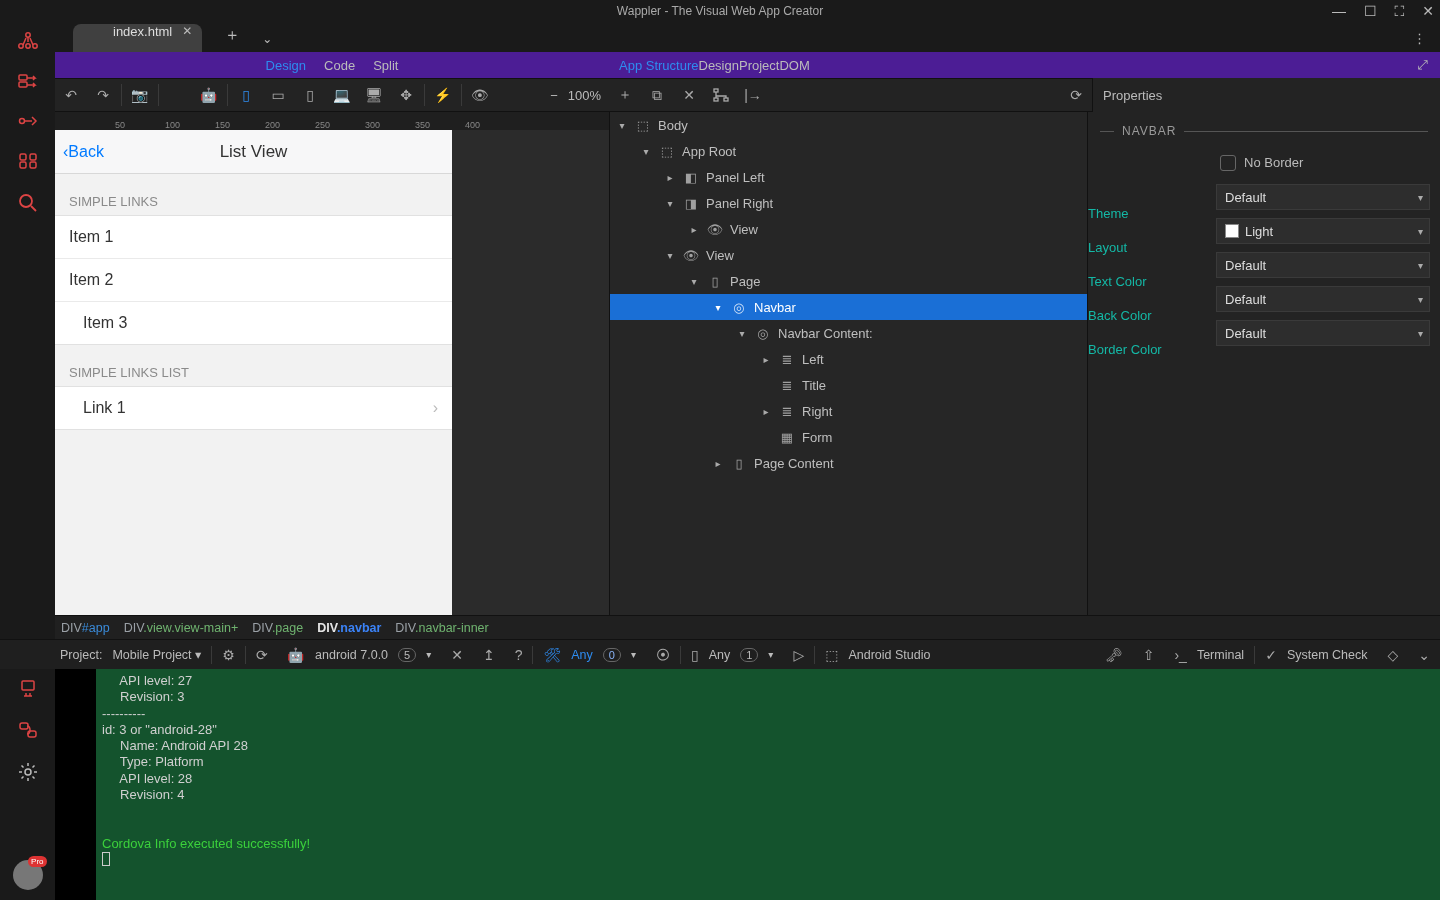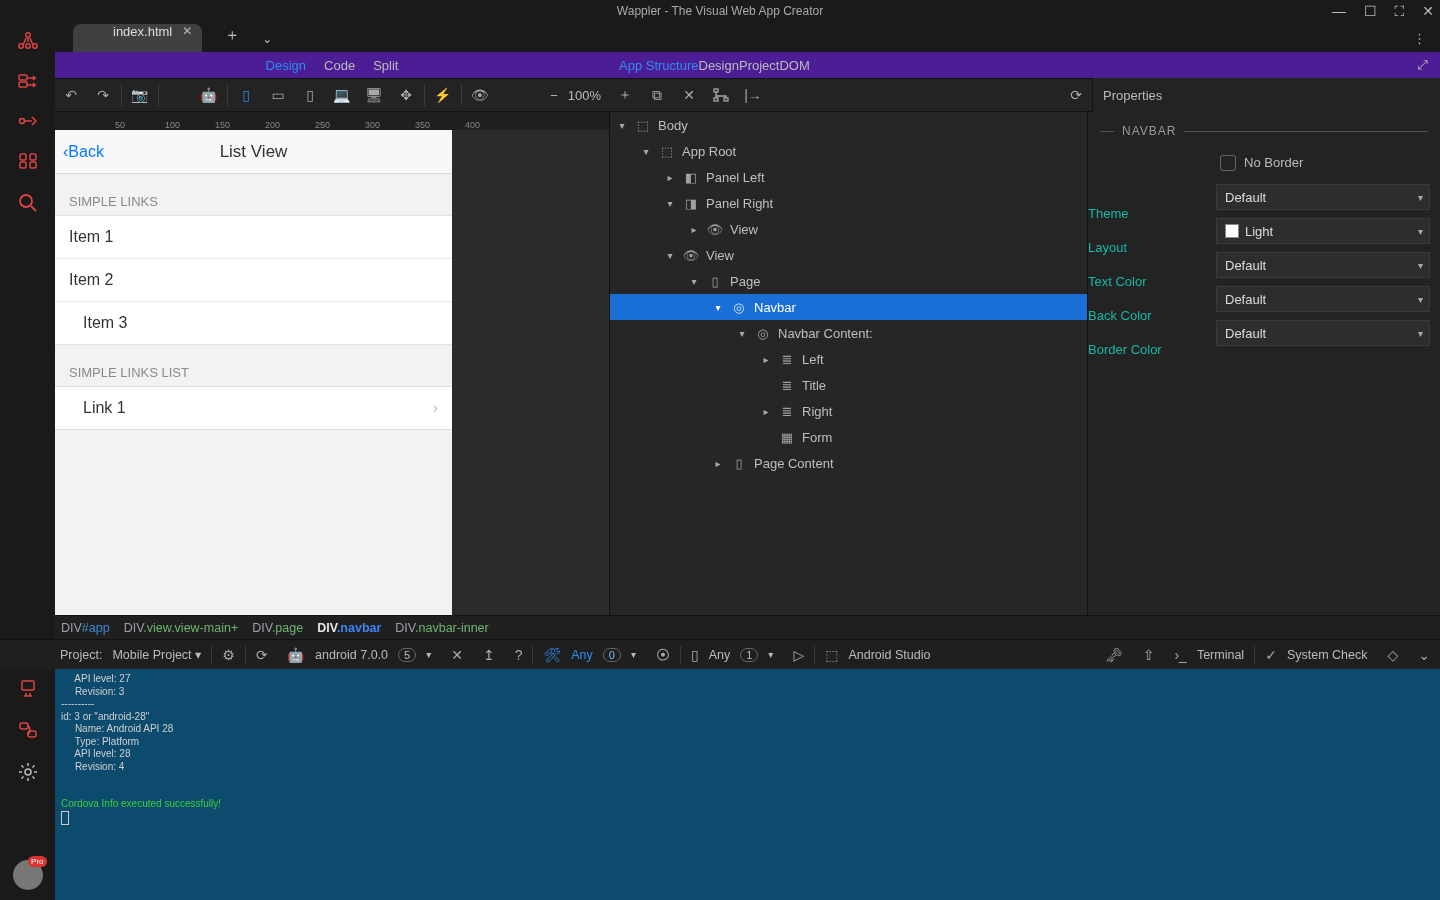--- a/index.html
+++ b/index.html
@@ -95,21 +95,21 @@
 .statusbar .pill { border: 1px solid #666; border-radius: 8px; padding: 0 5px; font-size: 11px; color: #8ab4f8; }
 .statusbar .pill2 { border: 1px solid #666; border-radius: 8px; padding: 0 5px; font-size: 11px; color: #bbb; }
 .statusbar .ico { font-size: 14px; color: #aaa; cursor: pointer; }
 
 
 .terminal-wrap { flex: 1; display: flex; min-height: 0; }
 .term-rail { width: 55px; background: #1a1a1a; display: flex; flex-direction: column; align-items: center; padding-top: 10px; gap: 21px; }
 .term-rail .ico { color: #c33; font-size: 18px; }
 .term-rail .avatar { width: 30px; height: 30px; border-radius: 50%; background: #777; margin-top: auto; margin-bottom: 10px; position: relative; }
 .term-rail .avatar .badge { position: absolute; top: -4px; right: -4px; background: #d33; color: #fff; font-size: 8px; padding: 1px 3px; border-radius: 6px; }
-.terminal { flex: 1; background: #0c4a6e; color: #d0d0d0; font-family: "Consolas", monospace; font-size: 10px; line-height: 1.25; padding: 4px 6px; white-space: pre; overflow: hidden; }
+.terminal { flex: 1; background: #14532d; color: #d0d0d0; font-family: "Consolas", monospace; font-size: 13px; line-height: 1.25; padding: 4px 6px; white-space: pre; overflow: hidden; margin-left: 41px; }
 .terminal .ok { color: #3bd13b; }
 .cursor-box { display:inline-block; width:8px; height:14px; border:1px solid #ccc; }
 
 svg { display: block; }
 </style>
 </head>
 <body>
 
 <div class="app">
 

